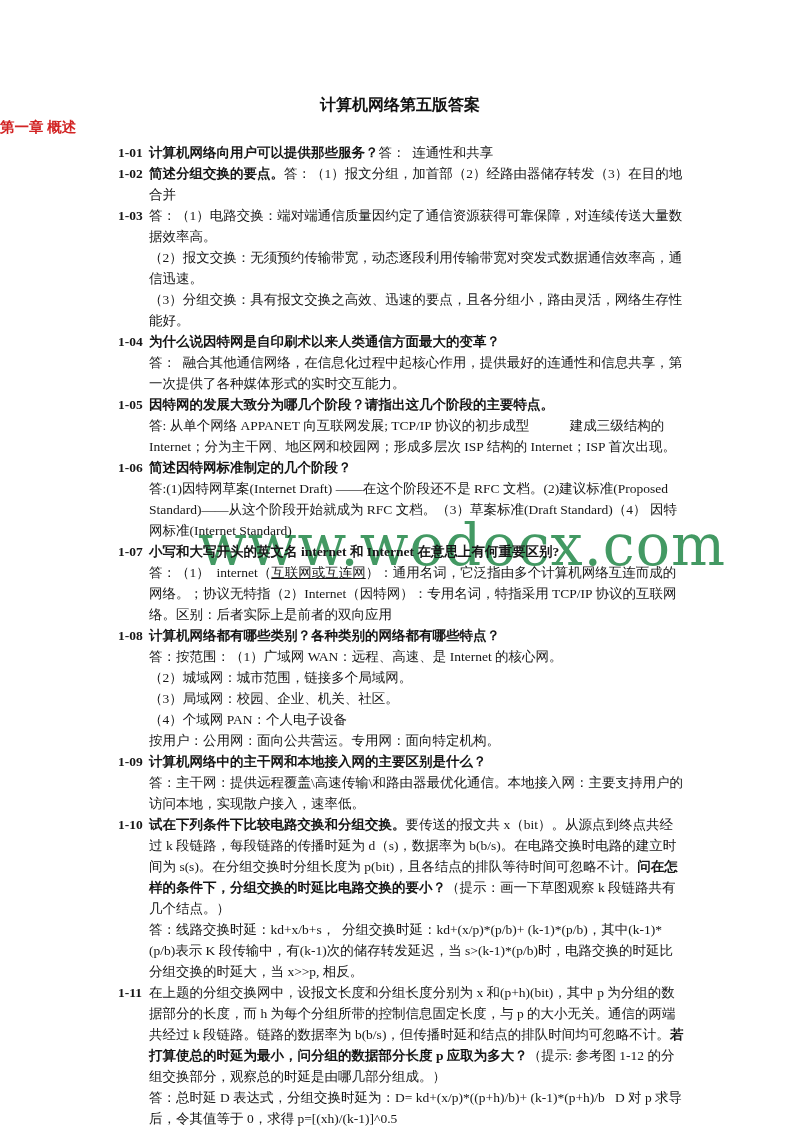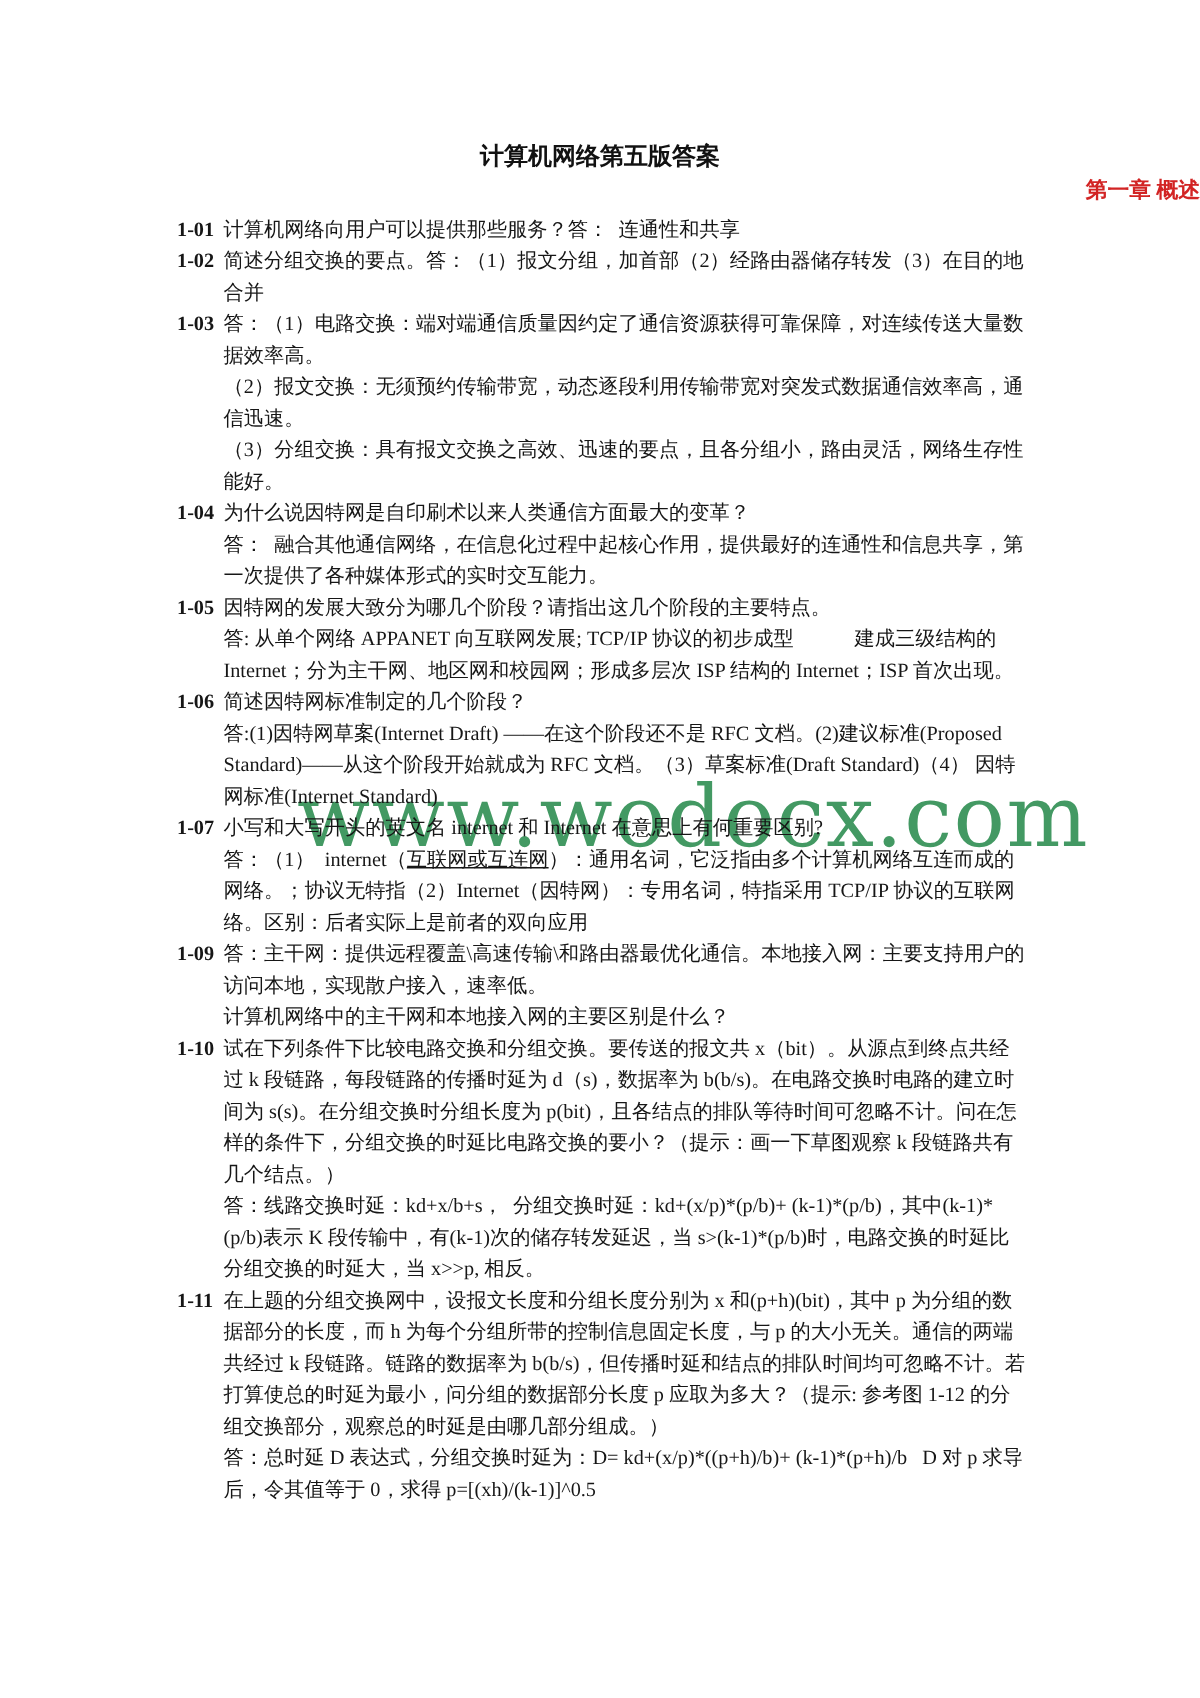--- a/index.html
+++ b/index.html
@@ -14,30 +14,30 @@
     font-size:57px;letter-spacing:1px;color:#15803d;opacity:.8;
     font-family:"DejaVu Serif","Liberation Serif",serif;
     user-select:none;
   }
   .content{position:relative;z-index:1;}
   .doc-title{
     padding-top:94px;text-align:center;font-weight:bold;
     font-size:16px;line-height:22px;color:#111;
   }
   .chapter-heading{
-    text-align:right;font-weight:bold;font-size:14.5px;line-height:22px;
+    text-align:left;font-weight:bold;font-size:14.5px;line-height:22px;
     color:#d22424;
   }
   .items{margin:4px 0 0 118px;width:568px;font-size:13.5px;line-height:21px;}
   .item{display:flex;}
   .num{flex:0 0 31px;width:31px;font-weight:bold;white-space:nowrap;}
   .qa-body{flex:1;min-width:0;}
   p.para{margin:0;padding:0;}
   .pre{white-space:pre-wrap;}
-  .q{font-weight:normal;}
+  .q{font-weight:bold;}
   .sub{padding-left:38px;}
   .uline{text-decoration:underline;}
 </style>
 </head>
 <body>
 
 <div class="page">
 
   <div class="watermark">www.wodocx.com</div>
 
@@ -97,26 +97,37 @@
       </div>
 
       <div class="item">
         <div class="num">1-07</div>
         <div class="qa-body">
           <p class="para q pre">小写和大写开头的英文名 internet 和 Internet 在意思上有何重要区别?</p>
           <p class="para"><span class="pre">答：（1）  internet（</span><span class="pre uline">互联网或互连网</span><span class="pre">）：通用名词，它泛指由多个计算机网络互连而成的网络。；协议无特指（2）Internet（因特网）：专用名词，特指采用 TCP/IP 协议的互联网络。区别：后者实际上是前者的双向应用</span></p>
         </div>
       </div>
 
+      <div class="item">
+        <div class="num">1-08</div>
+        <div class="qa-body">
+          <p class="para q pre">计算机网络都有哪些类别？各种类别的网络都有哪些特点？</p>
+          <p class="para pre">答：按范围：（1）广域网 WAN：远程、高速、是 Internet 的核心网。</p>
+          <p class="para pre sub">（2）城域网：城市范围，链接多个局域网。</p>
+          <p class="para pre sub">（3）局域网：校园、企业、机关、社区。</p>
+          <p class="para pre sub">（4）个域网 PAN：个人电子设备</p>
+          <p class="para pre">按用户：公用网：面向公共营运。专用网：面向特定机构。</p>
+        </div>
+      </div>
 
       <div class="item">
         <div class="num">1-09</div>
         <div class="qa-body">
+          <p class="para q pre">计算机网络中的主干网和本地接入网的主要区别是什么？</p>
           <p class="para pre">答：主干网：提供远程覆盖\高速传输\和路由器最优化通信。本地接入网：主要支持用户的访问本地，实现散户接入，速率低。</p>
-          <p class="para q pre">计算机网络中的主干网和本地接入网的主要区别是什么？</p>
         </div>
       </div>
 
       <div class="item">
         <div class="num">1-10</div>
         <div class="qa-body">
           <p class="para"><span class="q pre">试在下列条件下比较电路交换和分组交换。</span><span class="pre">要传送的报文共 x（bit）。从源点到终点共经过 k 段链路，每段链路的传播时延为 d（s)，数据率为 b(b/s)。在电路交换时电路的建立时间为 s(s)。在分组交换时分组长度为 p(bit)，且各结点的排队等待时间可忽略不计。</span><span class="q pre">问在怎样的条件下，分组交换的时延比电路交换的要小？</span><span class="pre">（提示：画一下草图观察 k 段链路共有几个结点。）</span></p>
           <p class="para pre">答：线路交换时延：kd+x/b+s，  分组交换时延：kd+(x/p)*(p/b)+ (k-1)*(p/b)，其中(k-1)*(p/b)表示 K 段传输中，有(k-1)次的储存转发延迟，当 s&gt;(k-1)*(p/b)时，电路交换的时延比分组交换的时延大，当 x&gt;&gt;p, 相反。</p>
         </div>
       </div>

